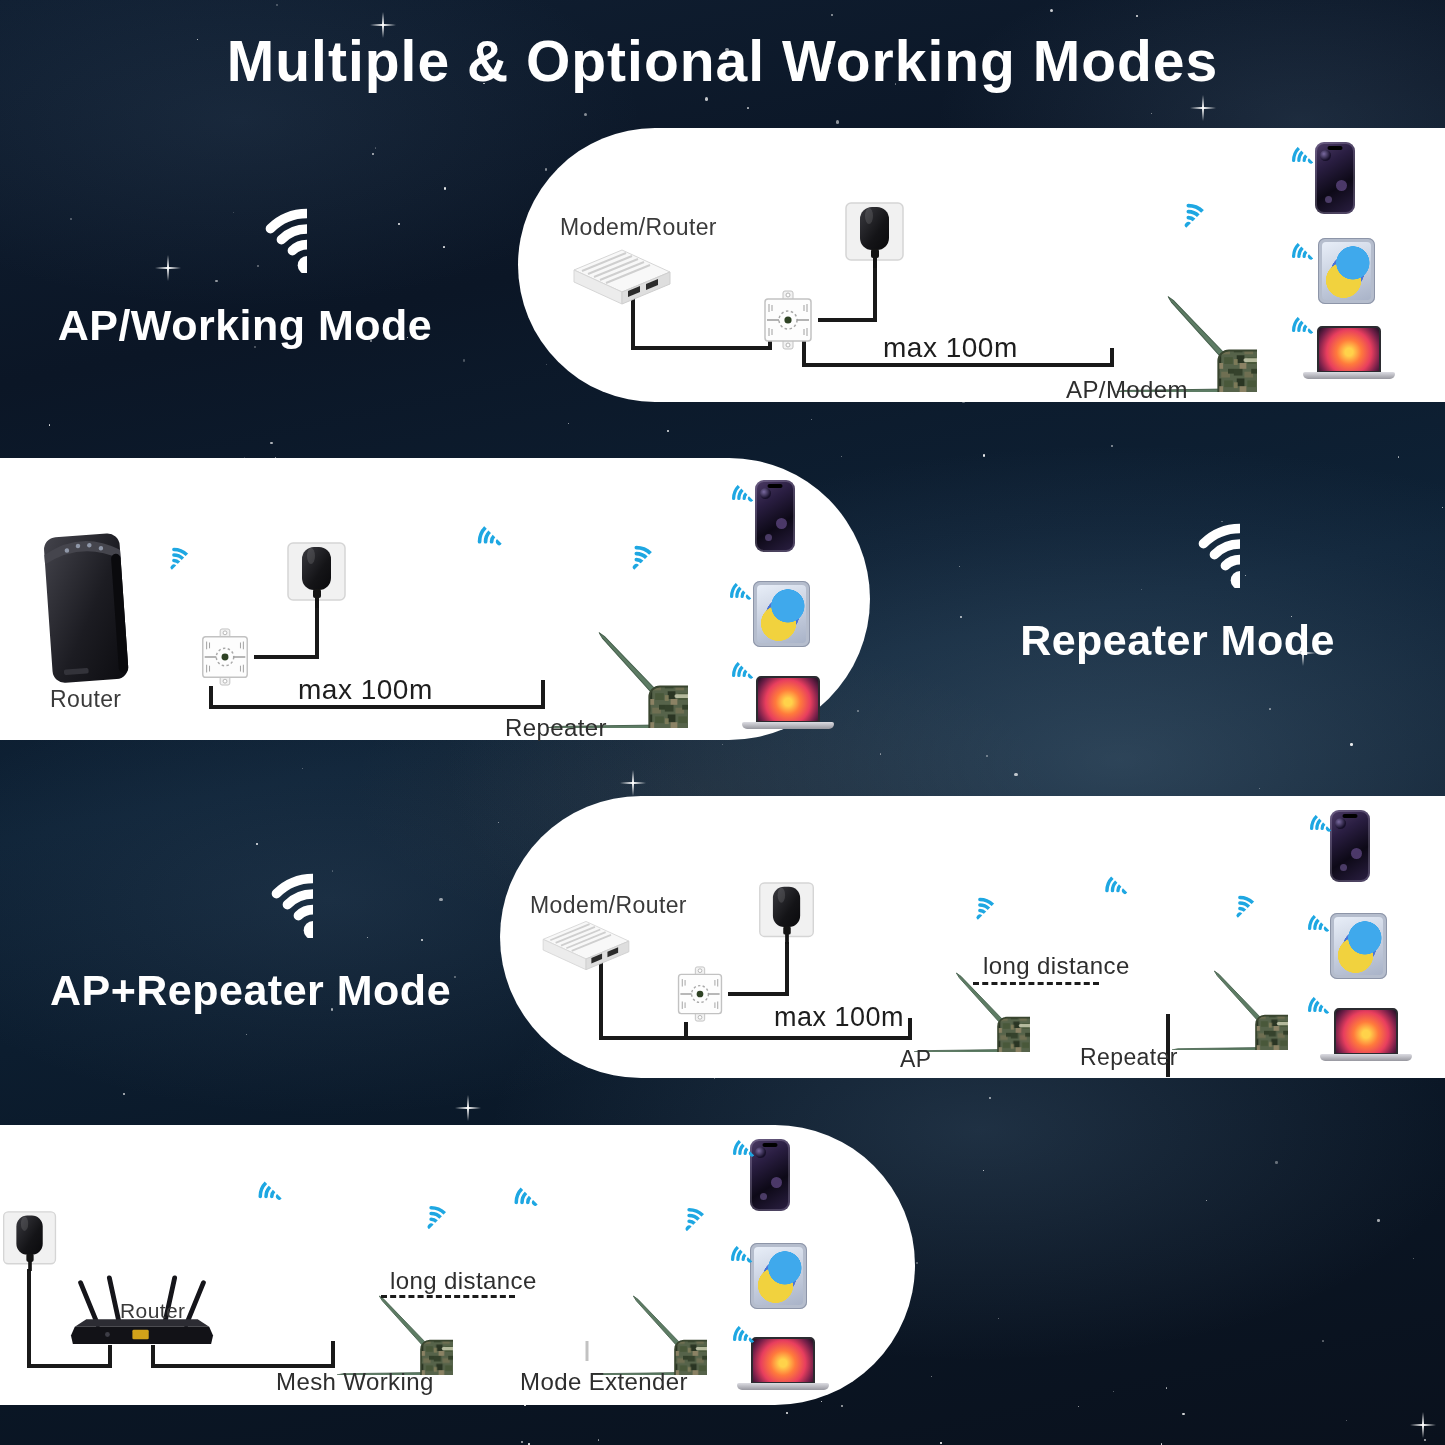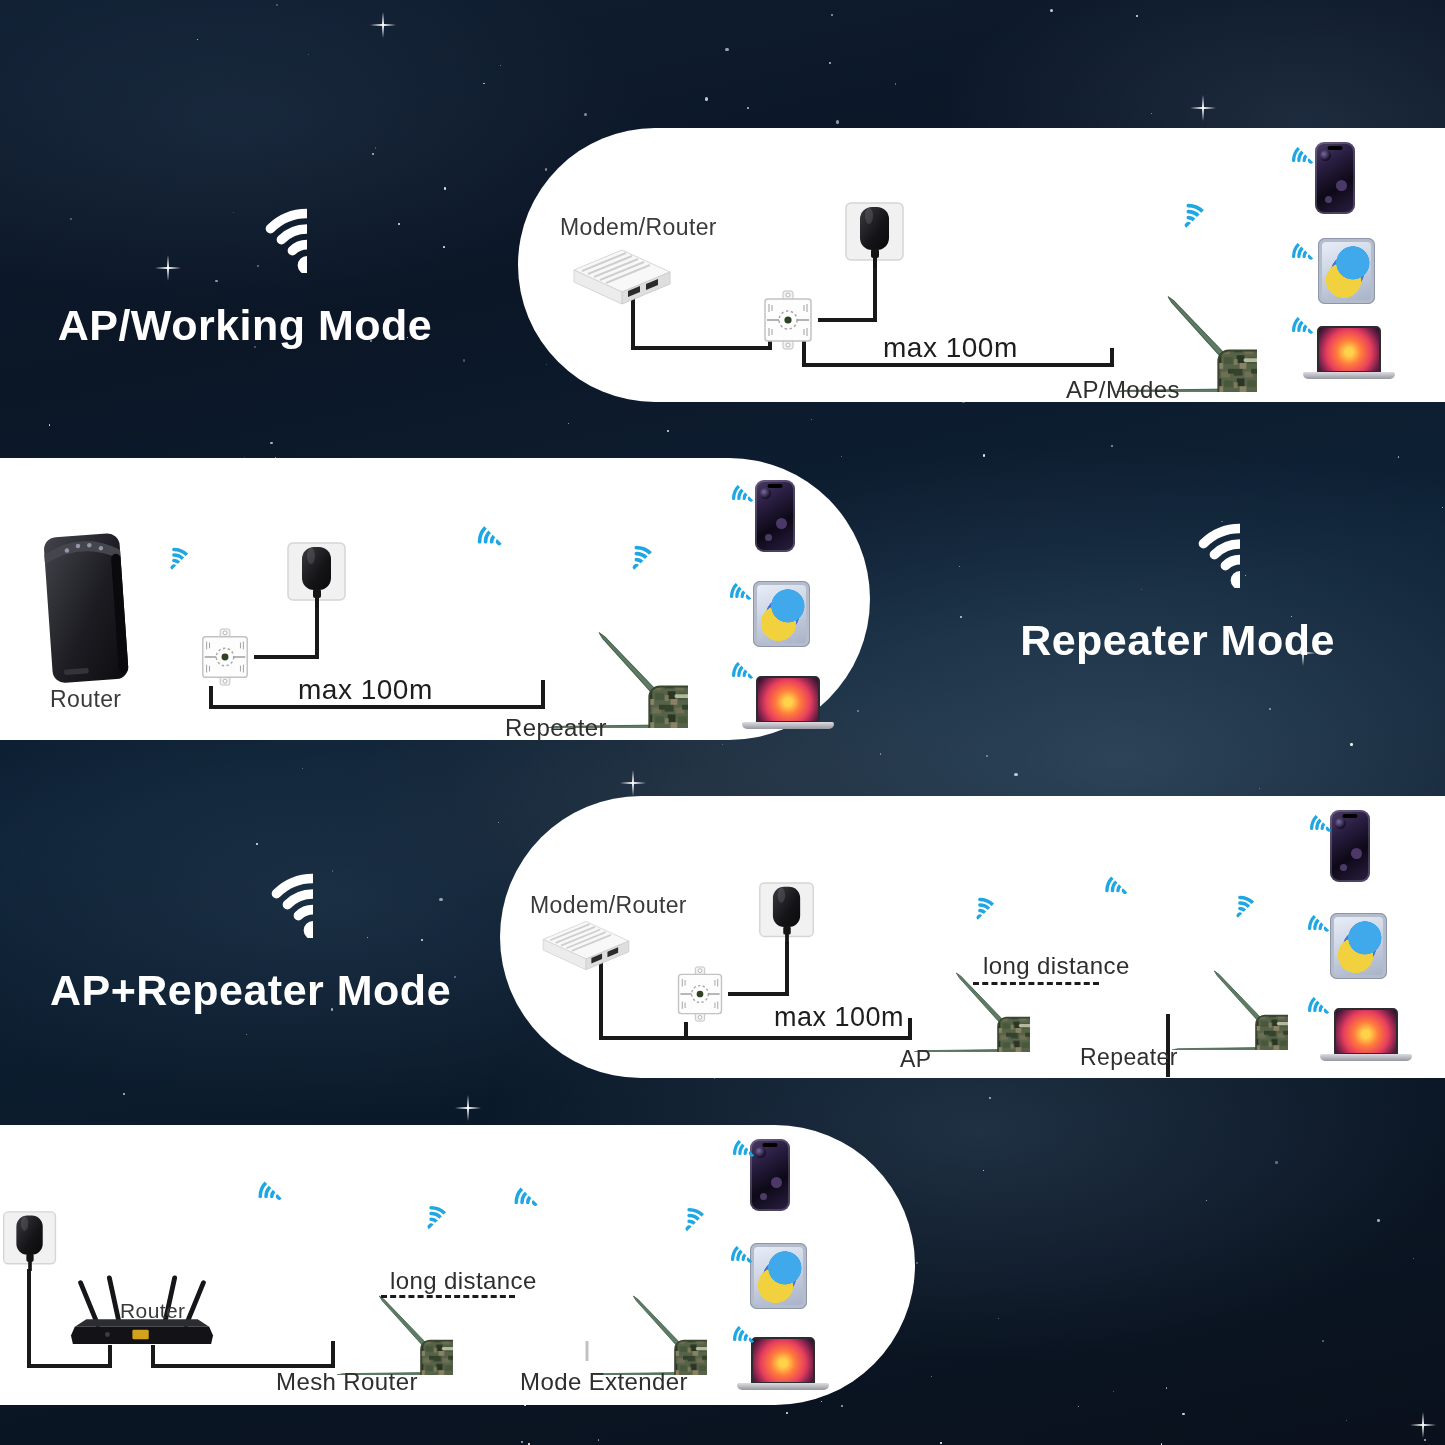--- a/index.html
+++ b/index.html
@@ -391,20 +391,21 @@
       <div class="sparkle" style="left: 370px; top: 12px;"></div>
       <div class="sparkle" style="left: 1410px; top: 1412px;"></div>
       <div class="sparkle" style="left: 1045px; top: 800px;"></div>
       <div class="sparkle" style="left: 1290px; top: 640px;"></div>
       <div class="sparkle" style="left: 455px; top: 1095px;"></div>
       <div class="sparkle" style="left: 155px; top: 255px;"></div>
       <div class="sparkle" style="left: 1190px; top: 95px;"></div>
       <div class="sparkle" style="left: 620px; top: 770px;"></div>
     </div>
 
+  <div class="title">Multiple &amp; Optional Working Modes</div>
 
   <div class="mode" style="left:45px;top:180px;width:400px;">
     <span class="mwifi"><svg viewBox="-48 -18 96 72">
           <use href="#sym-wifi"></use>
         </svg></span>
     <div class="mtext">AP/Working Mode</div>
   </div>
 
   <div class="panel" style="left:518px;top:128px;width:927px;height:274px;border-radius:137px 0 0 137px;">
     <svg class="cables" width="927" height="274" viewBox="0 0 927 274">
@@ -432,21 +433,21 @@
     <span class="node" style="left:449px;top:-26px;width:290px;height:290px;">
         <svg viewBox="-150 -150 300 300">
           <use href="#sym-device"></use>
         </svg>
       </span>
     <span class="wifi" style="left:640px;top:52px;width:48px;height:36px;transform:rotate(45deg);">
         <svg viewBox="-48 -18 96 72">
           <use href="#sym-wifi"></use>
         </svg>
       </span>
-    <div class="lbl-dev" style="left:548px;top:248px;">AP/Modes</div>
+    <div class="lbl-dev" style="left:548px;top:248px;">AP/Modem</div>
     <span class="wifi" style="left:748px;top:22px;width:42px;height:32px;transform:rotate(-45deg);">
         <svg viewBox="-48 -18 96 72">
           <use href="#sym-wifi"></use>
         </svg>
       </span>
     <div class="iphone" style="left:797px;top:14px;"></div>
     <span class="wifi" style="left:748px;top:118px;width:42px;height:32px;transform:rotate(-45deg);">
         <svg viewBox="-48 -18 96 72">
           <use href="#sym-wifi"></use>
         </svg>
@@ -637,21 +638,21 @@
           <use href="#sym-wifi"></use>
         </svg>
       </span>
     <span class="wifi" style="left:402px;top:58px;width:46px;height:35px;transform:rotate(45deg);">
         <svg viewBox="-48 -18 96 72">
           <use href="#sym-wifi"></use>
         </svg>
       </span>
     <div class="lbl-dev" style="left:390px;top:142px;">long distance</div>
     <div class="dash" style="left:381px;top:170px;width:134px;"></div>
-    <div class="lbl-dev" style="left:276px;top:243px;">Mesh Router</div>
+    <div class="lbl-dev" style="left:276px;top:243px;">Mesh Working</div>
     <span class="node" style="left:467px;top:10px;width:240px;height:240px;">
         <svg viewBox="-150 -150 300 300">
           <use href="#sym-device"></use>
         </svg>
       </span>
     <span class="wifi" style="left:486px;top:66px;width:46px;height:35px;transform:rotate(-45deg);">
         <svg viewBox="-48 -18 96 72">
           <use href="#sym-wifi"></use>
         </svg>
       </span>

